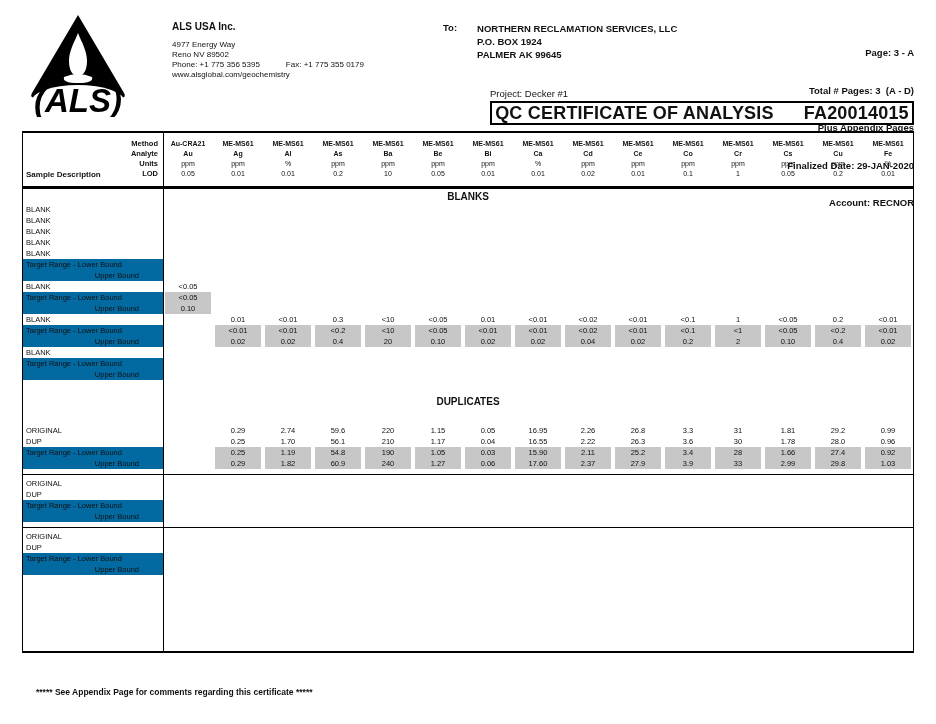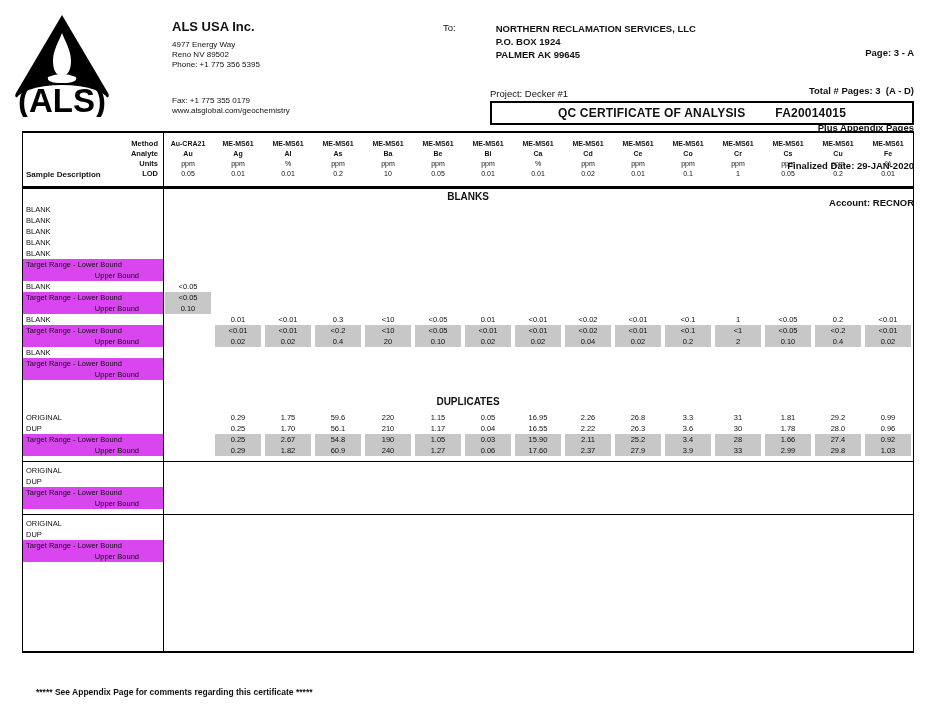--- a/index.html
+++ b/index.html
@@ -3,49 +3,49 @@
 <meta charset="utf-8">
 <style>
   * { box-sizing: border-box; margin: 0; padding: 0; }
   html,body { background:#fff; }
   body {
     width: 936px; height: 724px; position: relative;
     font-family: "Liberation Sans", sans-serif; color: #111;
     overflow: hidden;
   }
   
-  .logo { position: absolute; left: 12px; top: 13px; }
+  .logo { position: absolute; left: 28px; top: 13px; font-style: italic; }
   .company { position: absolute; left: 172px; top: 22px; font-size: 8px; line-height: 10px; }
-  .company .cname { font-weight: bold; font-size: 13px; margin-bottom: 8px; }
-  .company .phonefax { display: flex; gap: 26px; flex-direction: column; }
+  .company .cname { font-weight: bold; font-size: 10px; margin-bottom: 8px; }
+  .company .phonefax { display: flex; gap: 26px; }
   .to-block { position: absolute; left: 443px; top: 22px; display: flex; font-size: 9.5px; }
-  .to-block .to-label { margin-right: 4px; font-weight: normal; }
-  .to-block .addr { font-weight: bold; line-height: 13px; margin-left: 36px; }
+  .to-block .to-label { margin-right: 20px; font-weight: bold; }
+  .to-block .addr { font-weight: bold; line-height: 13px; }
   .page-info { position: absolute; right: 22px; top: 22px; text-align: right; font-weight: bold; font-size: 9.5px; line-height: 12.5px; white-space: pre; }
   .project { position: absolute; left: 490px; top: 88px; font-size: 9.5px; }
   .cert-box { position: absolute; left: 490px; top: 101px; width: 424px; height: 24px;
     border: 2px solid #000; display: flex; align-items: center; justify-content: center; gap: 30px;
-    font-weight: bold; font-size: 12px; letter-spacing: .2px; }
+    font-weight: bold; font-size: 18px; letter-spacing: .2px; }
   
   .qc-table { position: absolute; left: 22px; top: 131px; width: 892px; height: 522px;
     border: 1px solid #000; border-top-width: 2px; border-bottom-width: 2px; }
   .vline { position: absolute; left: 140px; top: 0; bottom: 0; width: 1px; background: #000; }
   .thead { display: flex; height: 56px; border-bottom: 3px solid #000; position: relative; }
   .thead .lblcell { width: 140px; position: relative; flex: none; }
   .sample-desc { position: absolute; left: 3px; bottom: 7px; font-weight: bold; font-size: 8px; }
   .hdr-labels { position: absolute; right: 5px; top: 6px; text-align: right; font-weight: bold; font-size: 7.5px; line-height: 10px; }
   .colcell { flex: 1; text-align: center; padding-top: 6px; font-size: 7px; line-height: 10px; }
   .colcell .m, .colcell .a { font-weight: bold; }
   .tbody { position: relative; height: 463px; overflow: hidden; }
   .sec-title { text-align: center; font-weight: bold; font-size: 10px; height: 15px; line-height: 15px; }
-  .sec-title.dup { margin-top: 14px; margin-bottom: 3px; }
+  .sec-title.dup { margin-top: 14px; margin-bottom: 16px; }
   .group.bordered { border-top: 1px solid #000; margin-top: 5px; padding-top: 3px; }
   .row { display: flex; height: 11px; line-height: 11px; font-size: 7.5px; }
   .row .lbl { width: 140px; flex: none; padding-left: 3px; white-space: nowrap; overflow: hidden; }
-  .row.range_lower .lbl, .row.range_upper .lbl { background: #d946ef; }
+  .row.range_lower .lbl, .row.range_upper .lbl { background: #0369a1; }
   .row.range_upper .lbl { text-align: right; padding-right: 24px; }
   .cell { flex: 1; text-align: center; }
   .cell .v { display: block; margin: 0 2px; height: 11px; }
   .cell .v.hl { background: #c7c7c7; }
   
   .footer-note { position: absolute; left: 36px; top: 687px; font-weight: bold; font-size: 8.5px; }
 </style>
 </head>
 <body>
 
@@ -974,21 +974,21 @@
       <div class="group">
         <div class="row sample">
           <div class="lbl">ORIGINAL</div>
           <div class="cell">
             <span class="v"></span>
           </div>
           <div class="cell">
             <span class="v">0.29</span>
           </div>
           <div class="cell">
-            <span class="v">1.75</span>
+            <span class="v">2.74</span>
           </div>
           <div class="cell">
             <span class="v">59.6</span>
           </div>
           <div class="cell">
             <span class="v">220</span>
           </div>
           <div class="cell">
             <span class="v">1.15</span>
           </div>
@@ -1070,21 +1070,21 @@
         </div>
         <div class="row range_lower">
           <div class="lbl">Target Range - Lower Bound</div>
           <div class="cell">
             <span class="v"></span>
           </div>
           <div class="cell">
             <span class="v hl">0.25</span>
           </div>
           <div class="cell">
-            <span class="v hl">2.67</span>
+            <span class="v hl">1.19</span>
           </div>
           <div class="cell">
             <span class="v hl">54.8</span>
           </div>
           <div class="cell">
             <span class="v hl">190</span>
           </div>
           <div class="cell">
             <span class="v hl">1.05</span>
           </div>

